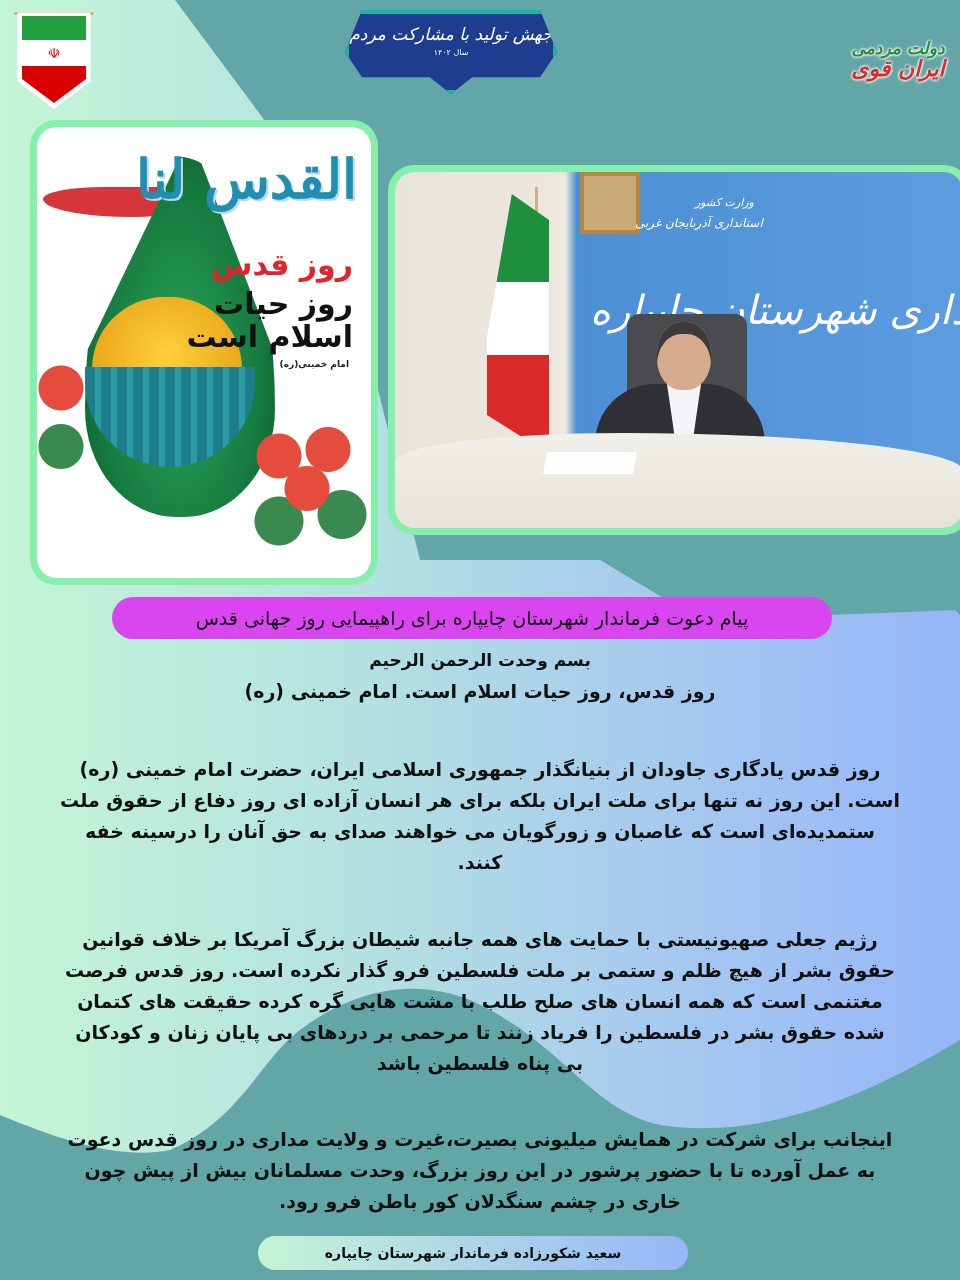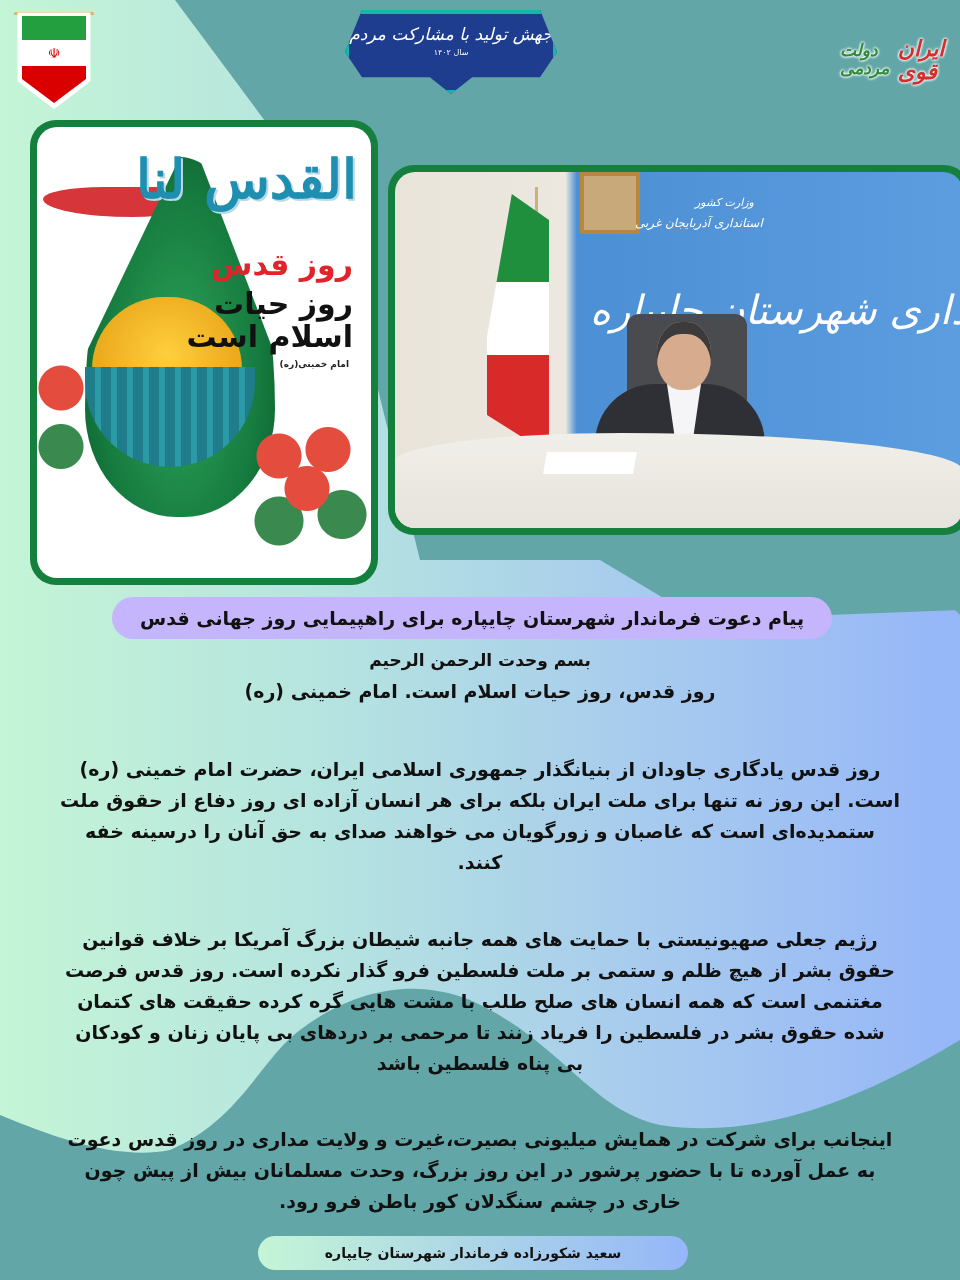--- a/index.html
+++ b/index.html
@@ -33,31 +33,31 @@
     position: absolute; left: 345px; top: 10px; width: 212px; height: 84px;
     background: #1e3d8f; border: 4px solid #14b8a6;
     clip-path: polygon(8% 0, 92% 0, 100% 50%, 92% 80%, 60% 80%, 50% 100%, 40% 80%, 8% 80%, 0 50%);
     display: flex; flex-direction: column; align-items: center; justify-content: flex-start;
     color: #fff; padding-top: 10px;
   }
   .logo-center .logo-title { font-family: "DejaVu Serif", serif; font-size: 17px; font-style: italic; }
   .logo-center .logo-sub { font-size: 8px; margin-top: 4px; }
   .logo-right {
     position: absolute; left: 840px; top: 6px; width: 116px; height: 108px;
-    display: flex; align-items: center; justify-content: center;
+    display: flex; flex-direction: column; align-items: center; justify-content: center;
     font-family: "DejaVu Serif", serif; font-weight: bold; font-style: italic;
     text-shadow: 0 0 3px #fff, 0 0 3px #fff, 0 0 3px #fff;
     line-height: 1.05;
   }
   .logo-right .l1 { color: #2e8b3a; font-size: 17px; }
   .logo-right .l2 { color: #d32f2f; font-size: 22px; }
 
   
   .card {
-    position: absolute; background: #15803d; border-radius: 26px; padding: 7px;
+    position: absolute; background: #86efac; border-radius: 26px; padding: 7px;
   }
   .card-inner { width: 100%; height: 100%; border-radius: 20px; overflow: hidden; position: relative; }
   .poster-card { left: 30px; top: 120px; width: 348px; height: 465px; }
   .poster { background: #fff; }
   .poster .drop {
     position: absolute; left: 48px; top: 30px; width: 190px; height: 360px;
     background: radial-gradient(ellipse at 50% 60%, #2ea45a 0%, #157a3e 60%, #0c4f27 100%);
     border-radius: 50% 50% 48% 48% / 70% 70% 30% 30%;
     clip-path: polygon(50% 0, 60% 0, 100% 55%, 100% 100%, 0 100%, 0 55%);
   }
@@ -103,23 +103,23 @@
   .photo .person { position: absolute; left: 200px; top: 150px; width: 170px; height: 170px; }
   .photo .person .head { position: absolute; left: 62px; top: 0; width: 54px; height: 68px; background: #d6ab8e; border-radius: 45%; box-shadow: inset 0 12px 0 #3c3a3a; }
   .photo .person .body { position: absolute; left: 0; top: 62px; width: 170px; height: 110px; background: #2f3035; border-radius: 60px 60px 10px 10px; }
   .photo .person .shirt { position: absolute; left: 72px; top: 62px; width: 34px; height: 70px; background: #f5f5f7; clip-path: polygon(0 0, 100% 0, 70% 100%, 30% 100%); }
   .photo .chair { position: absolute; left: 232px; top: 142px; width: 120px; height: 160px; background: #4a4b4f; border-radius: 12px; }
   .photo .paper { position: absolute; left: 150px; top: 280px; width: 90px; height: 22px; background: #fff; transform: skew(-10deg); }
 
   
   .title-pill {
     position: absolute; left: 112px; top: 597px; width: 720px; height: 42px;
-    background: #c4b5fd; border-radius: 21px;
+    background: #d946ef; border-radius: 21px;
     display: flex; align-items: center; justify-content: center;
-    font-size: 19px; font-weight: bold; color: #111; direction: rtl;
+    font-size: 19px; font-weight: normal; color: #111; direction: rtl;
   }
   .text-block {
     position: absolute; left: 60px; width: 840px; direction: rtl; text-align: center;
     color: #111; font-weight: bold;
   }
   .bismillah { top: 650px; font-size: 17px; }
   .quote { top: 680px; font-size: 19px; }
   .para { font-size: 19px; line-height: 31px; }
   .para1 { top: 754px; }
   .para2 { top: 924px; }

